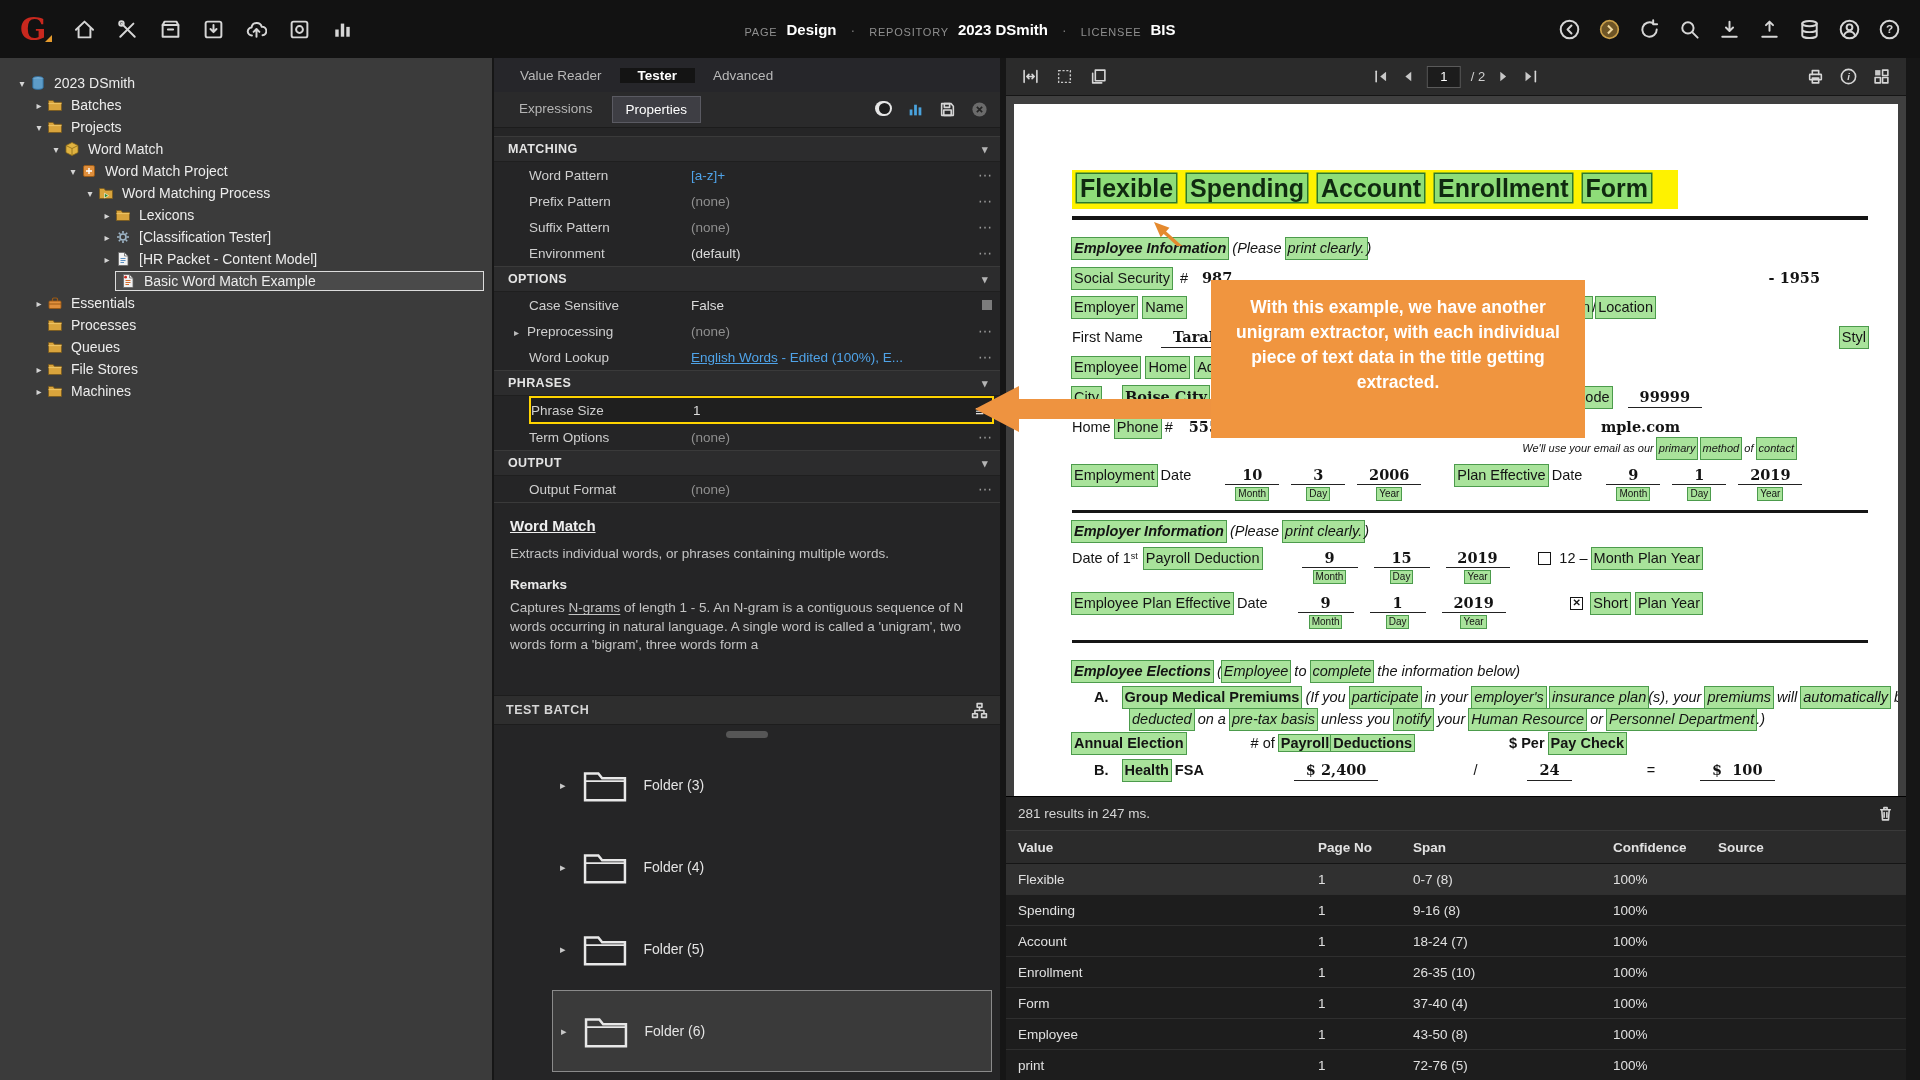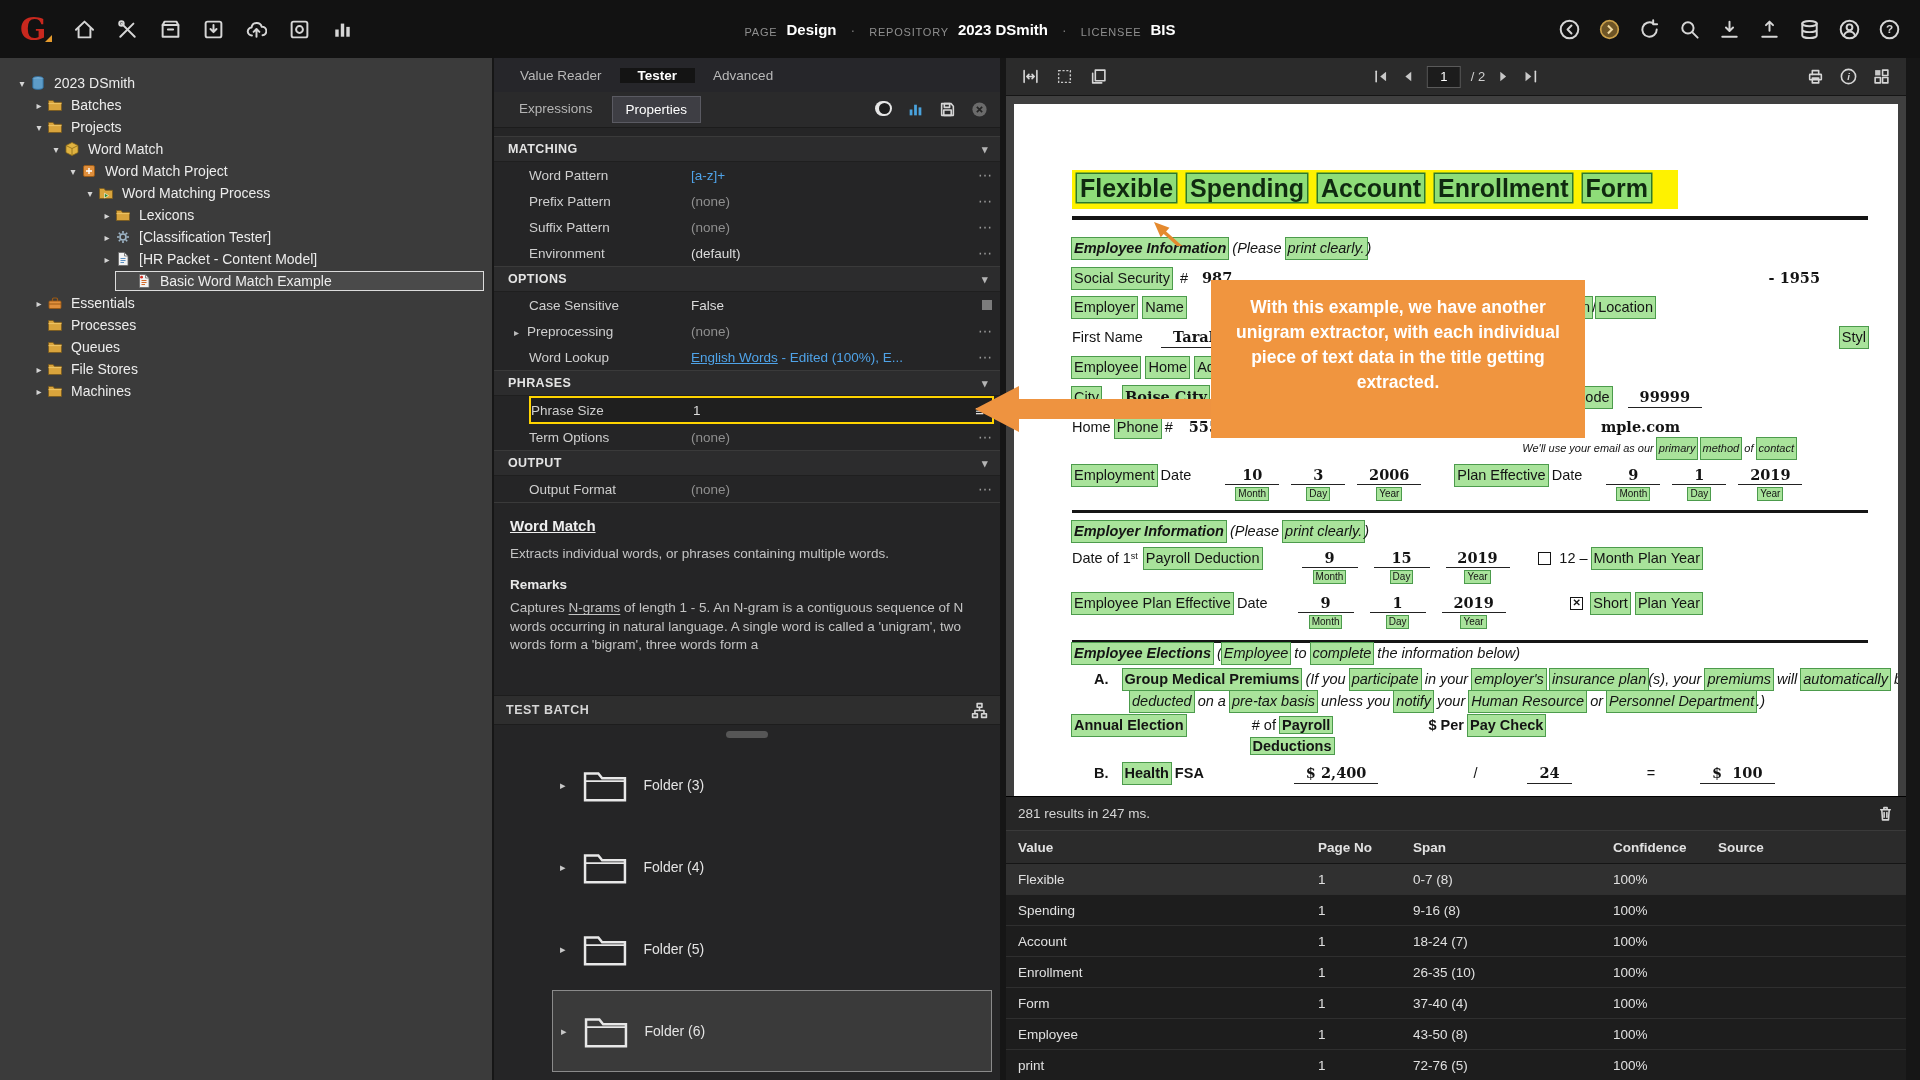--- a/index.html
+++ b/index.html
@@ -25,21 +25,21 @@
   .vgap2{width:2px;background:#161616;flex:none}
   .vgap6{width:6px;background:#161616;flex:none}
 
   
   .tree-panel{width:492px;background:#3b3b3b;flex:none;padding-top:14px;overflow:hidden}
   .titem{display:flex;align-items:center;height:22px;color:#ececec;font-size:14px;cursor:pointer}
   .tarrow{width:16px;flex:none;color:#d4d4d4;font-size:10px;text-align:center}
   .ticn{width:18px;height:16px;flex:none;margin-right:6px;display:inline-flex}
   .ticn svg{width:16px;height:16px}
   .tlabel{white-space:nowrap}
-  .selbox{display:flex;align-items:center;flex:1;border:1px solid #dcdcdc;background:#4a4a4a;padding:1px 20px;margin-right:8px}
+  .selbox{display:flex;align-items:center;flex:1;border:1px solid #dcdcdc;background:#4a4a4a;padding:1px 4px;margin-right:8px}
   .selbox .ticn{margin-right:6px}
 
   
   .middle{width:506px;background:#252526;flex:none;display:flex;flex-direction:column;min-height:0}
   .tabs{display:flex;background:#26262a;height:34px;align-items:center;padding-left:8px;flex:none}
   .tab{padding:0 18px;display:flex;align-items:center;color:#b9b9b9;font-size:13.5px;cursor:pointer}
   .tab.active{background:#141414;color:#fff;font-weight:bold}
   .subtabs{height:36px;background:#2a2a2b;display:flex;align-items:center;padding:0 12px;gap:6px;border-bottom:1px solid #1c1c1c;flex:none}
   .subtab{padding:5px 13px;color:#b5b5b5;font-size:13.5px;cursor:pointer}
   .subtab.active{background:#3e3e44;color:#fff;border:1px solid #5a5a62}
@@ -101,21 +101,21 @@
   .seg.b{font-weight:bold}.seg.it{font-style:italic}
   .seg.hand{font-family:"DejaVu Serif",serif;font-weight:600}
   .seg.und{border-bottom:1px solid #222;padding:0 12px}
   .seg.small{font-size:11px}
   .seg.sup{font-size:9px;position:relative;top:-4px}
   .hl{background:#a9e39b;box-shadow:0 0 0 1px #4c9b4c;padding:0 2px}
   .rgroup{margin-left:auto;display:inline-flex;align-items:baseline}
   .field{display:inline-flex;flex-direction:column;align-items:center}
   .field .num{font-family:"DejaVu Serif",serif;font-weight:600;border-bottom:1px solid #222;width:100%;text-align:center;font-size:14.5px;line-height:19px}
   .sublbl{font-size:10px;line-height:12px;background:#a9e39b;box-shadow:0 0 0 1px #4c9b4c;margin-top:3px;padding:0 2px}
-  .segstack{display:inline-flex;flex-direction:column;align-items:center}
+  .segstack{display:inline-flex;flex-direction:row;align-items:center}
   .srow{white-space:pre}
   .cbx{width:13px;height:13px;border:1.6px solid #141414;display:inline-block;align-self:center;
     font-size:10px;line-height:10px;text-align:center;font-weight:bold;color:#141414}
   .docrule{border-top:3px solid #151515}
 
   .callout{position:absolute;left:205px;top:184px;width:374px;min-height:158px;background:#f0953f;
     color:#fff;font-weight:bold;font-size:17.5px;line-height:1.42;text-align:center;
     padding:15px 18px;z-index:5}
   .thin-arrow{position:absolute;inset:0;z-index:4;pointer-events:none}
 
@@ -805,21 +805,21 @@
                   <span class="num">2019</span>
                   <span class="sublbl">Year</span>
                 </span>
                 <span class="rgroup" style="margin-right:166px">
                   <span class="cbx" style="">✕</span>
                   <span class="seg hl" style="margin-left:8px;">Short</span>
                   <span class="seg hl" style="margin-left:6px;">Plan Year</span>
                 </span>
               </div>
               <div class="docrule" style="margin-top:12px"></div>
-              <div class="docline" style="margin-top:0">
+              <div class="docline" style="margin-top:18px">
                 <span class="seg hl b it" style="">Employee Elections</span>
                 <span class="seg it" style=""> (</span>
                 <span class="seg hl it" style="">Employee</span>
                 <span class="seg it" style=""> to </span>
                 <span class="seg hl it" style="">complete</span>
                 <span class="seg it" style=""> the information below)</span>
               </div>
               <div class="docline" style="margin-top:5px">
                 <span class="seg b" style="margin-left:22px;">A.</span>
                 <span class="seg hl b" style="margin-left:14px;">Group Medical Premiums</span>

